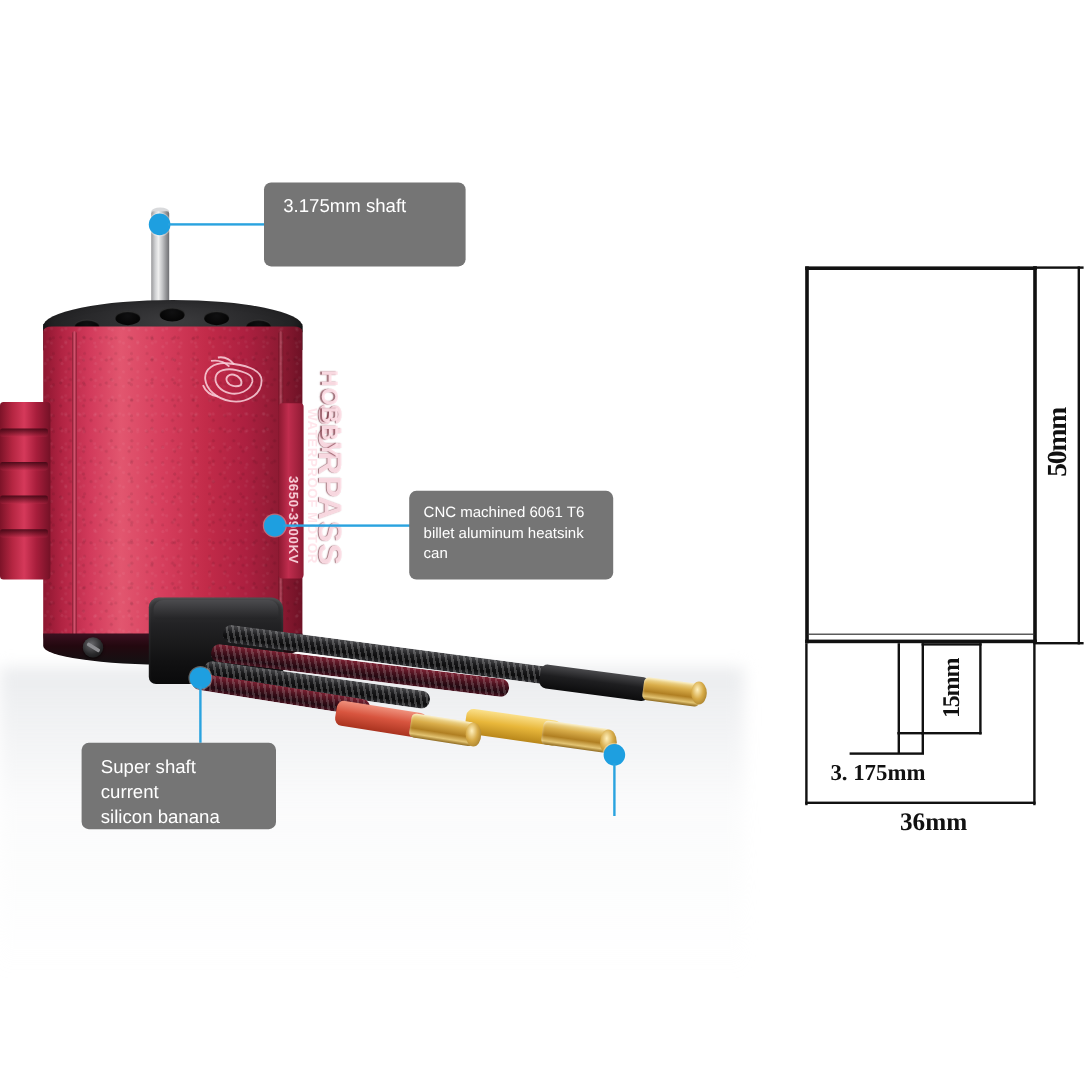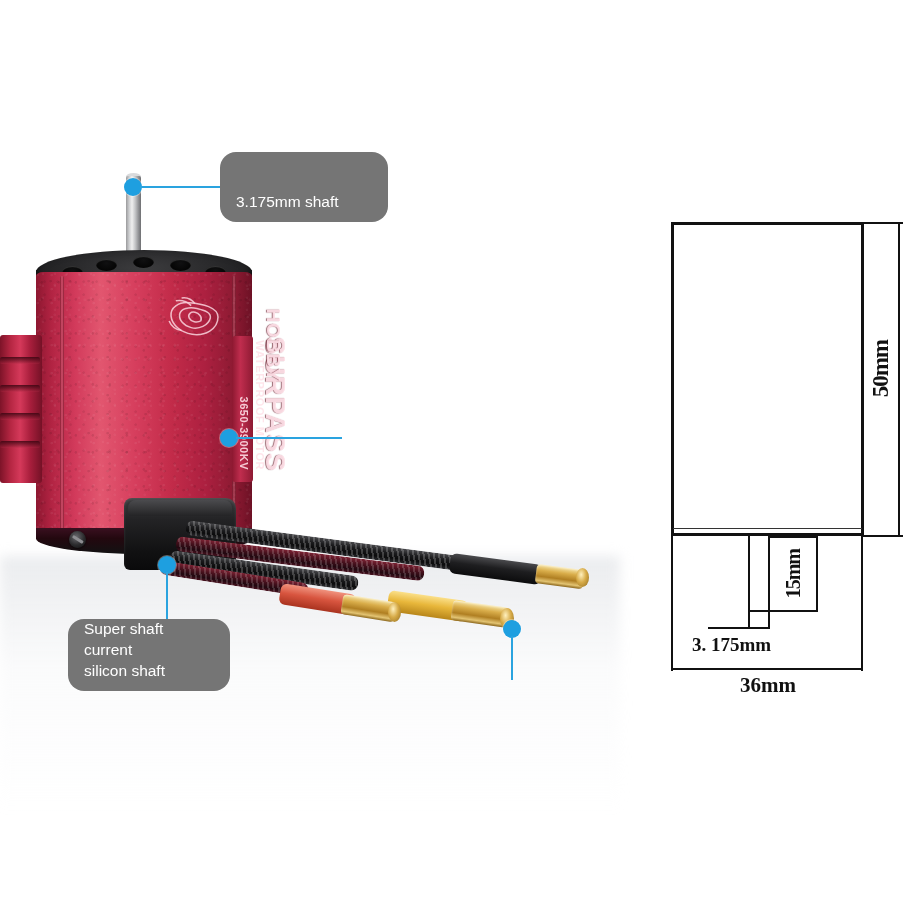--- a/index.html
+++ b/index.html
@@ -264,26 +264,26 @@
     position: absolute;
     transform-origin: left center;
     border-radius: 50%;
     background: radial-gradient(ellipse at 40% 35%, #fff0bd 0%, #d7ab48 45%, #8f6a1e 100%);
   }
 
   
   .callout-box {
     position: absolute;
     background: #757575;
-    border-radius: 16px;
+    border-radius: 6px;
     color: #ffffff;
     font-size: 15.5px;
     line-height: 21px;
     display: flex;
-    align-items: flex-end;
+    align-items: flex-start;
     box-sizing: border-box;
     padding: 10px 16px;
     font-family: "Liberation Sans", sans-serif;
   }
   .callout-box.small { font-size: 12.5px; line-height: 17px; }
 
   .callout-dot {
     position: absolute;
     width: 18px; height: 18px;
     border-radius: 50%;
@@ -394,27 +394,33 @@
     <div class="bullet-cap" style="left:388px; top:602px; width:13px; height:20px;"></div>
 
     <div class="callout-dot" style="left:124px; top:178px;"></div>
     <div class="callout-line" style="left:140px; top:186px; width:82px; height:2px;"></div>
     <div class="callout-box" style="left:220px; top:152px; width:168px; height:70px;">
       <span>3.175mm shaft</span>
     </div>
 
     <div class="callout-dot" style="left:220px; top:429px;"></div>
     <div class="callout-line" style="left:236px; top:437px; width:106px; height:2px;"></div>
+    <div class="callout-box small" style="left:341px; top:409px; width:170px; height:74px; padding:10px 12px;">
+      <div>
+        <div>CNC machined 6061 T6</div>
+        <div>billet aluminum heatsink can</div>
+      </div>
+    </div>
 
     <div class="callout-dot" style="left:158px; top:556px;"></div>
     <div class="callout-line" style="left:166px; top:572px; width:2px; height:47px;"></div>
     <div class="callout-box" style="left:68px; top:619px; width:162px; height:72px;">
       <div>
         <div>Super shaft current</div>
-        <div>silicon shaft</div>
+        <div>silicon banana</div>
       </div>
     </div>
 
     <div class="callout-dot" style="left:503px; top:620px;"></div>
     <div class="callout-line" style="left:511px; top:636px; width:2px; height:44px;"></div>
 
   </div>
 
   <div class="tech-drawing">
 
@@ -440,17 +446,17 @@
     <div class="dim-label dim-vert" style="left:142px; top:549px; font-size:20px; letter-spacing:-1px;">15mm</div>
 
     <div class="tl" style="left:68px; top:627px; width:62px; height:2px;"></div>
     <div class="tl" style="left:108px; top:610px; width:2px; height:18px;"></div>
     <div class="tl" style="left:128px; top:610px; width:2px; height:18px;"></div>
     <div class="dim-label" style="left:52px; top:634px; font-size:19px;">3. 175mm</div>
 
     <div class="tl" style="left:31px; top:536px; width:2px; height:135px;"></div>
     <div class="tl" style="left:221px; top:536px; width:2px; height:135px;"></div>
     <div class="tl" style="left:31px; top:668px; width:192px; height:2px;"></div>
-    <div class="dim-label" style="left:100px; top:673px; font-size:21px;">36mm</div>
+    <div class="dim-label" style="left:110px; top:673px; font-size:21px;">36mm</div>
 
   </div>
 
 </div>
 
 </body></html>

